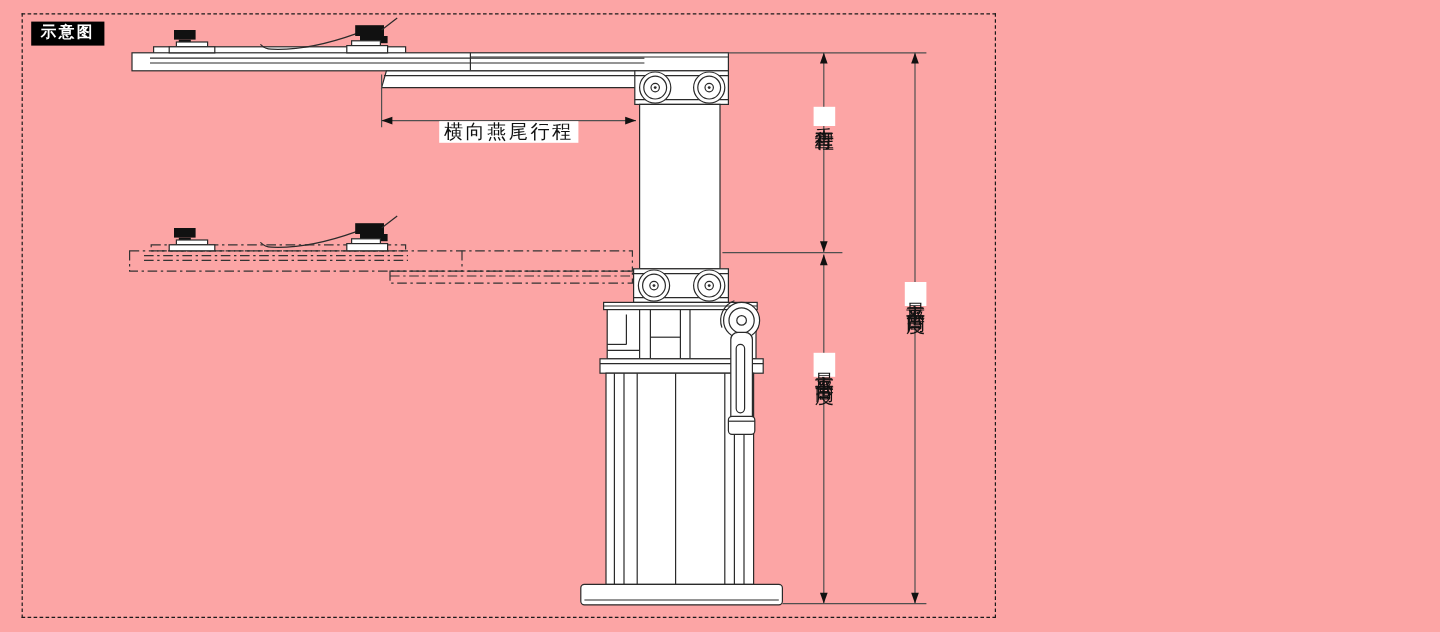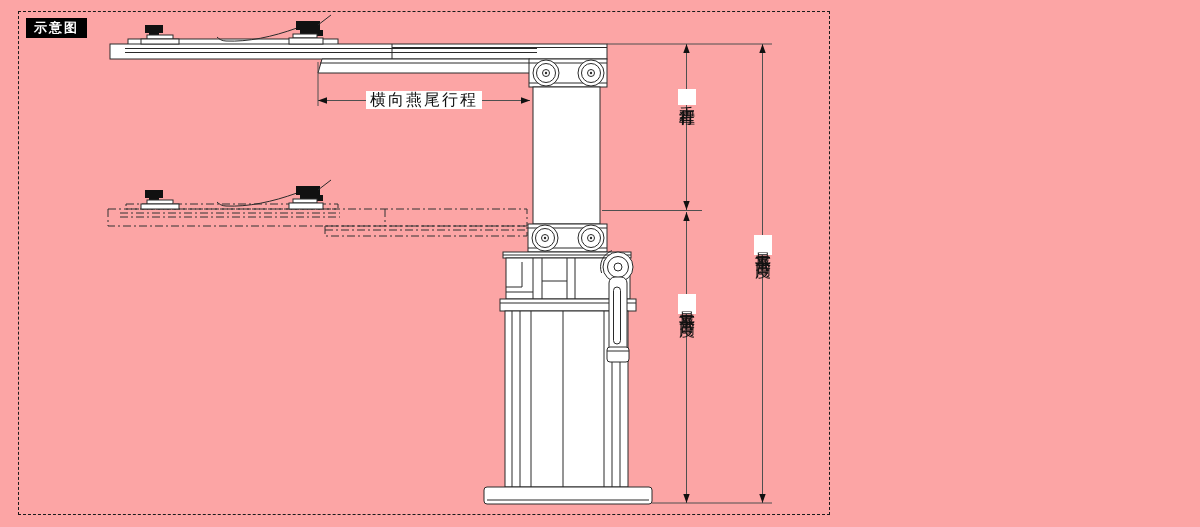--- a/index.html
+++ b/index.html
@@ -192,21 +192,21 @@
 
     <g stroke="#4f4f4f" stroke-width="1">
       <line x1="762.5" y1="44" x2="762.5" y2="503"></line>
       <polygon points="762.5,44 759.3,53 765.7,53" fill="#111" stroke="none"></polygon>
       <polygon points="762.5,503 759.3,494 765.7,494" fill="#111" stroke="none"></polygon>
     </g>
   </svg>
 
   <div class="badge">示意图</div>
 
-  <div class="dim-label h" style="left:424px;top:100px;text-align:center;">横向燕尾行程</div>
+  <div class="dim-label h" style="left:424px;top:110px;text-align:center;">横向燕尾行程</div>
 
   <div class="dim-label v" style="left:687px;top:89px;">垂直行程</div>
 
   <div class="dim-label v" style="left:687px;top:294px;">最高平台高度</div>
 
   <div class="dim-label v" style="left:763px;top:235px;">最高平台高度</div>
 
 </div>
 
 </body></html>

